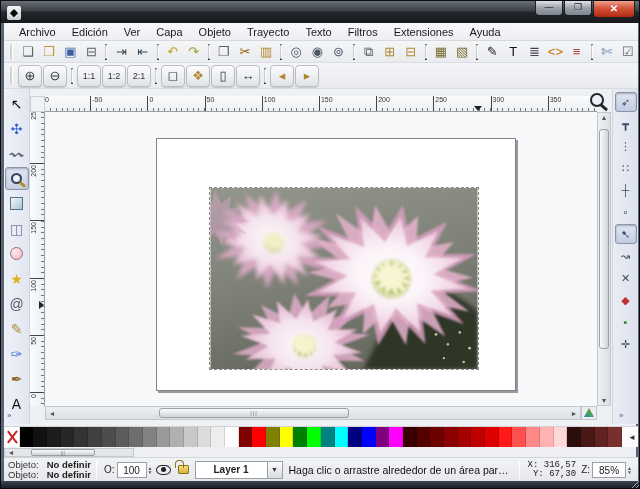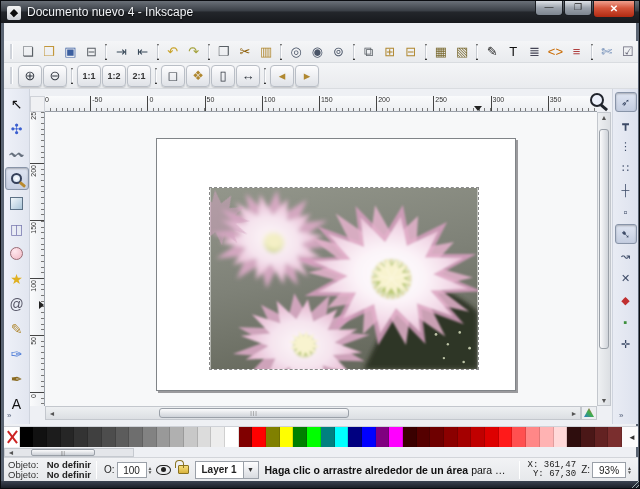--- a/index.html
+++ b/index.html
@@ -21,21 +21,21 @@
 .menubar{position:absolute;left:3px;top:22px;width:634px;height:18px;background:linear-gradient(#f7f8fa,#eceef1);border-bottom:1px solid #d6d9de;display:flex;align-items:center;padding-left:8px;gap:2px}
 .menu-item{font-size:11px;color:#1a1a1a;padding:1px 7px;border-radius:2px}
 
 .toolbar{position:absolute;background:linear-gradient(#f4f5f7,#e9ebee);display:flex;align-items:center;gap:1px;padding-left:6px;border-bottom:1px solid #d9dce0}
 .toolbar .grip{width:3px;height:70%;border-left:2px solid #cfd3da;border-right:1px solid #fff;margin-right:4px}
 .tb1{left:3px;top:40px;width:634px;height:22px}
 .tb2{left:3px;top:62px;width:634px;height:26px}
 .tico{width:21px;height:20px;border:1px solid transparent;background:transparent;display:flex;align-items:center;justify-content:center;font-size:13px;color:#40454d;border-radius:3px}
 .tb2 .tico{width:24px;height:22px;border:1px solid #b9bec6;border-radius:4px;background:linear-gradient(#fdfdfe,#dfe2e7);box-shadow:0 1px 1px rgba(0,0,0,.15)}
 .tsep{width:2px;height:16px;border-left:1px solid #c9cdd3;border-right:1px solid #fbfbfc;margin:0 3px;background:none}
-.ratio{font-size:9px;font-weight:bold;color:#333}
+.ratio{font-size:9px;font-weight:normal;color:#333}
 
 .toolbox{position:absolute;left:3px;top:88px;width:26px;height:335px;background:linear-gradient(90deg,#eef1f8,#e2e6f0);border-right:1px solid #cfd4de;display:flex;flex-direction:column;align-items:center;padding-top:3px;gap:2px}
 .tool{width:24px;height:23px;border:1px solid transparent;border-radius:3px;background:transparent;display:flex;align-items:center;justify-content:center;font-size:14px}
 .tool[data-active="true"]{border-color:#8894a8;background:linear-gradient(#dfe5f2,#c7d0e2);box-shadow:inset 0 1px 2px rgba(0,0,0,.25)}
 .tool-ico{line-height:1}
 .mag{font-size:0;width:11px;height:11px;border:2px solid #35405a;border-radius:50%;background:radial-gradient(#fefeff,#cfe0f2);position:relative;display:inline-block}
 .mag::after{content:"";position:absolute;width:7px;height:3px;background:#b98a2e;right:-6px;bottom:-4px;transform:rotate(40deg);border-radius:1px}
 .sq{font-size:0;width:13px;height:13px;border:1px solid #5c7186;background:linear-gradient(135deg,#f2f7fb,#a9c4d8);display:inline-block}
 .circ{font-size:0;width:13px;height:13px;border:1px solid #9a6d76;border-radius:50%;background:radial-gradient(circle at 35% 30%,#ffe8ee,#f0b8c4);display:inline-block}
 .overflow-btn{position:absolute;bottom:4px;left:3px;font-size:8px;color:#55617a;letter-spacing:-1px;background:transparent;border:none}
@@ -87,45 +87,56 @@
 .fs-block .lab{color:#333}.fs-block .val{font-weight:bold}
 .vline{width:1px;height:18px;background:#c8ccd2;margin:0 5px;border-right:1px solid #fff}
 .spin{display:flex;align-items:center;gap:1px}
 .spin .box{width:30px;height:16px;border:1px solid #9aa0a8;background:#fff;font-size:10px;text-align:center;line-height:15px}
 .updn{display:flex;flex-direction:column;font-size:5px;color:#555;line-height:4px}
 .eye{width:15px;height:10px;border:1.5px solid #222;border-radius:50%/60%;position:relative;margin:0 3px}
 .eye::after{content:"";position:absolute;left:4px;top:1.5px;width:5px;height:5px;background:#222;border-radius:50%}
 .lock{width:11px;height:9px;background:linear-gradient(#f5dd7a,#d9b33c);border:1px solid #8a7320;border-radius:1px;position:relative;margin:0 4px}
 .lock::before{content:"";position:absolute;left:-4px;top:-6px;width:7px;height:7px;border:1.5px solid #8a7320;border-bottom:none;border-radius:4px 4px 0 0}
 .layer-sel{display:flex;align-items:center;height:18px;border:1px solid #9aa0a8;background:#fff;margin:0 2px}
-.layer-sel .name{padding:0 6px;font-size:10px;font-weight:bold;white-space:nowrap}
+.layer-sel .name{padding:0 18px;font-size:10px;font-weight:bold;white-space:nowrap}
 .layer-sel .dd{width:15px;height:100%;border-left:1px solid #9aa0a8;background:linear-gradient(#fdfdfe,#d8dbe0);font-size:7px;text-align:center;line-height:16px;color:#333}
 .msg{flex:1;overflow:hidden;white-space:nowrap;text-overflow:ellipsis;font-size:10.5px;padding:0 4px;color:#111}
-.msg b{font-weight:bold}
+.msg b{font-weight:normal}
 .xy{line-height:9px;font-size:9px;text-align:right;font-family:"Liberation Mono",monospace;color:#222;padding:0 3px}
 .zlab{font-size:10px;margin:0 2px}
 .grip-rs{position:absolute;right:1px;bottom:1px;width:10px;height:10px;background:
  linear-gradient(135deg,transparent 50%,#9aa 50%,#9aa 55%,transparent 55%,transparent 70%,#9aa 70%,#9aa 75%,transparent 75%)}
 .bottomframe{position:absolute;left:0;top:480px;width:640px;height:9px;background:linear-gradient(#3c4452,#10131a)}
 </style>
 </head>
 <body>
 
 <div class="window">
 
   <div class="titlebar">
     <span class="app-icon"><span>◆</span></span>
-    <span class="title-text">Documento nuevo 4 - Inkscape</span>
     <span class="winbtns">
       <span class="winbtn">—</span>
       <span class="winbtn">❐</span>
       <span class="winbtn close">✕</span>
     </span>
   </div>
 
+  <div class="menubar">
+    <div class="menu-item">Archivo</div>
+      <div class="menu-item">Edición</div>
+      <div class="menu-item">Ver</div>
+      <div class="menu-item">Capa</div>
+      <div class="menu-item">Objeto</div>
+      <div class="menu-item">Trayecto</div>
+      <div class="menu-item">Texto</div>
+      <div class="menu-item">Filtros</div>
+      <div class="menu-item">Extensiones</div>
+      <div class="menu-item">Ayuda</div>
+  </div>
 
   <div class="toolbar tb1">
     <span class="grip"></span>
     <button class="tico">
         <span style="color: rgb(90, 96, 102);">❏</span>
       </button>
       <button class="tico">
         <span style="color: rgb(194, 151, 58);">❒</span>
       </button>
       <button class="tico">
@@ -570,26 +581,26 @@
     </span>
     <span class="eye"></span>
     <span class="lock"></span>
     <span class="layer-sel">
       <span class="name">Layer 1</span>
       <span class="dd">▼</span>
     </span>
     <span class="msg"><b>Haga clic o arrastre alrededor de un área</b><span> para hacer zoom, ...</span></span>
     <span class="vline"></span>
     <span class="xy">
-      <span>X:</span> <span>361,47</span><br>
+      <span>X:</span> <span>316,57</span><br>
       <span>Y:</span> <span>67,30</span>
     </span>
     <span class="zlab">Z:</span>
     <span class="spin" style="margin-right:6px">
-      <span class="box" style="width:34px">93%</span>
+      <span class="box" style="width:34px">85%</span>
       <span class="updn">
           <span>▲</span>
           <span>▼</span>
         </span>
     </span>
   </div>
 
   <div class="bottomframe">
     <div class="grip-rs"></div>
   </div>

